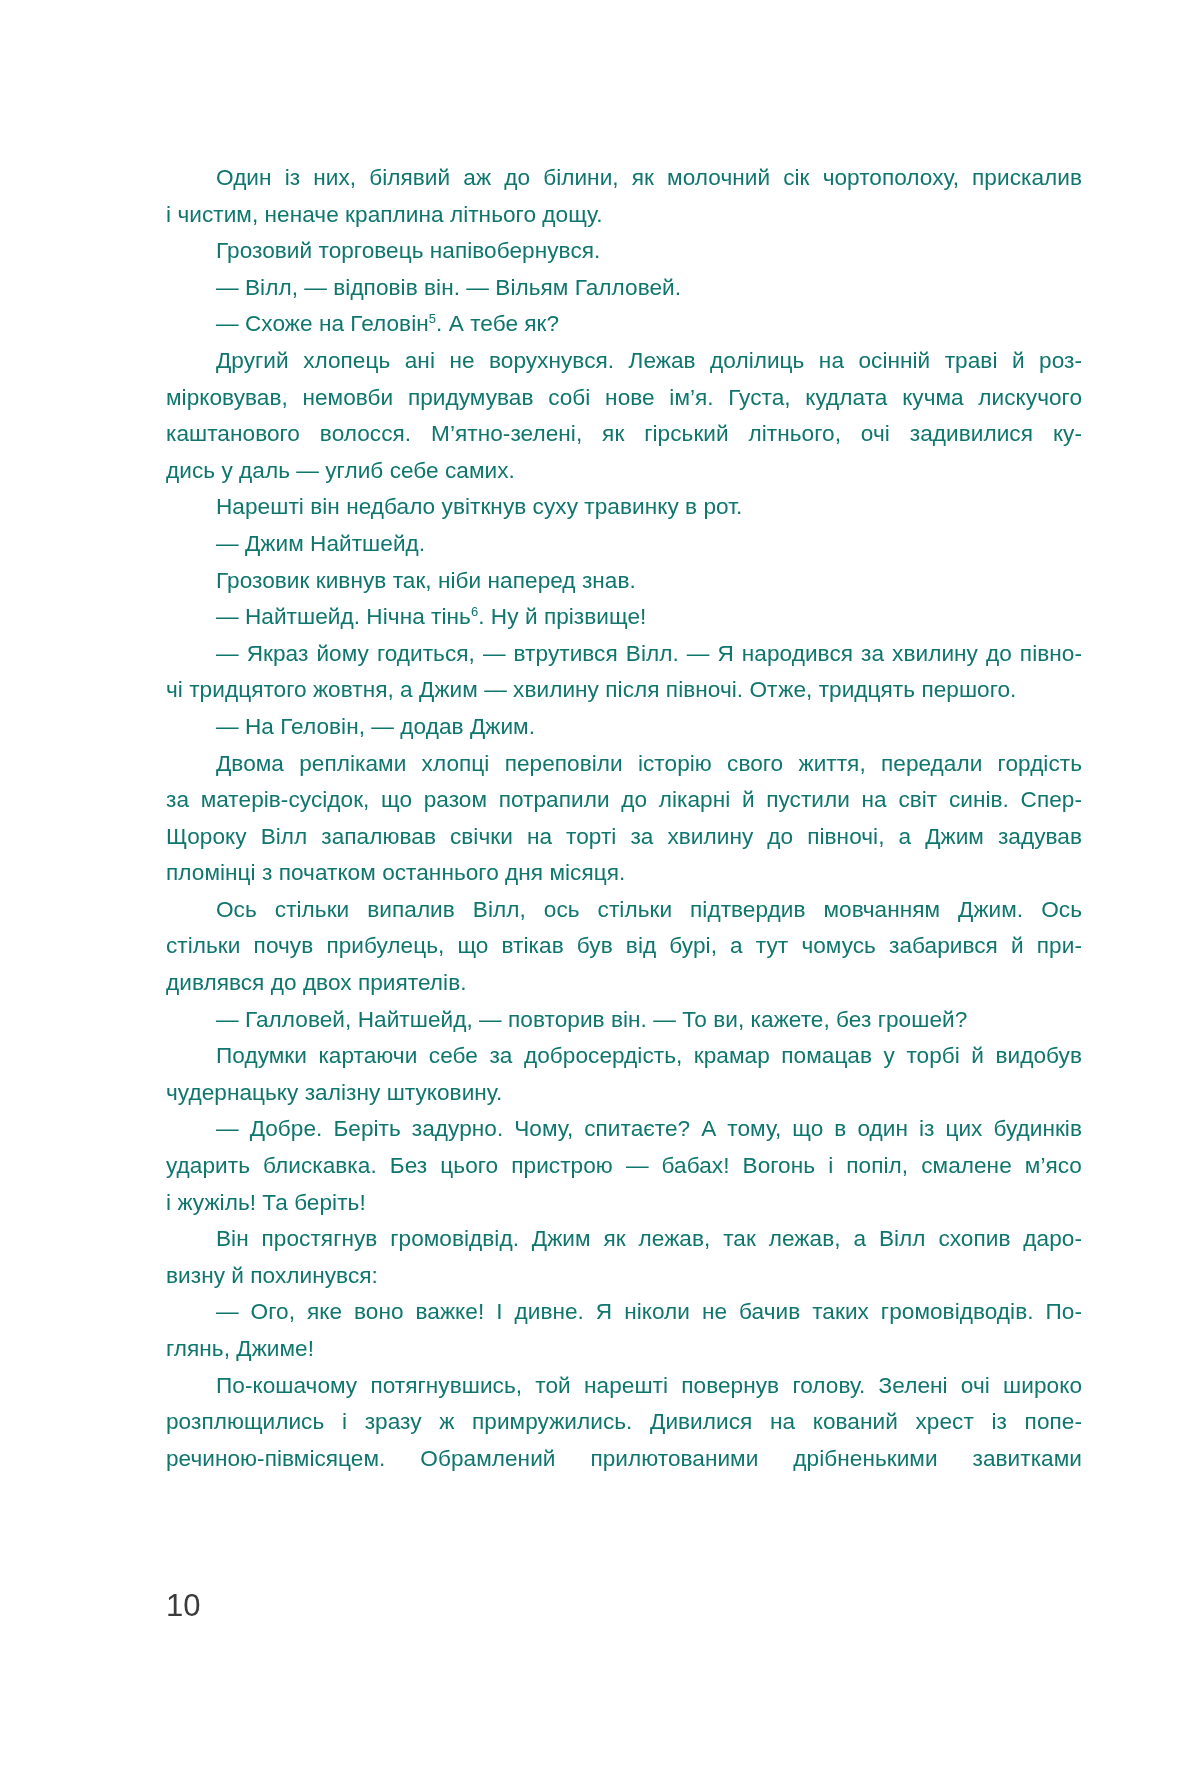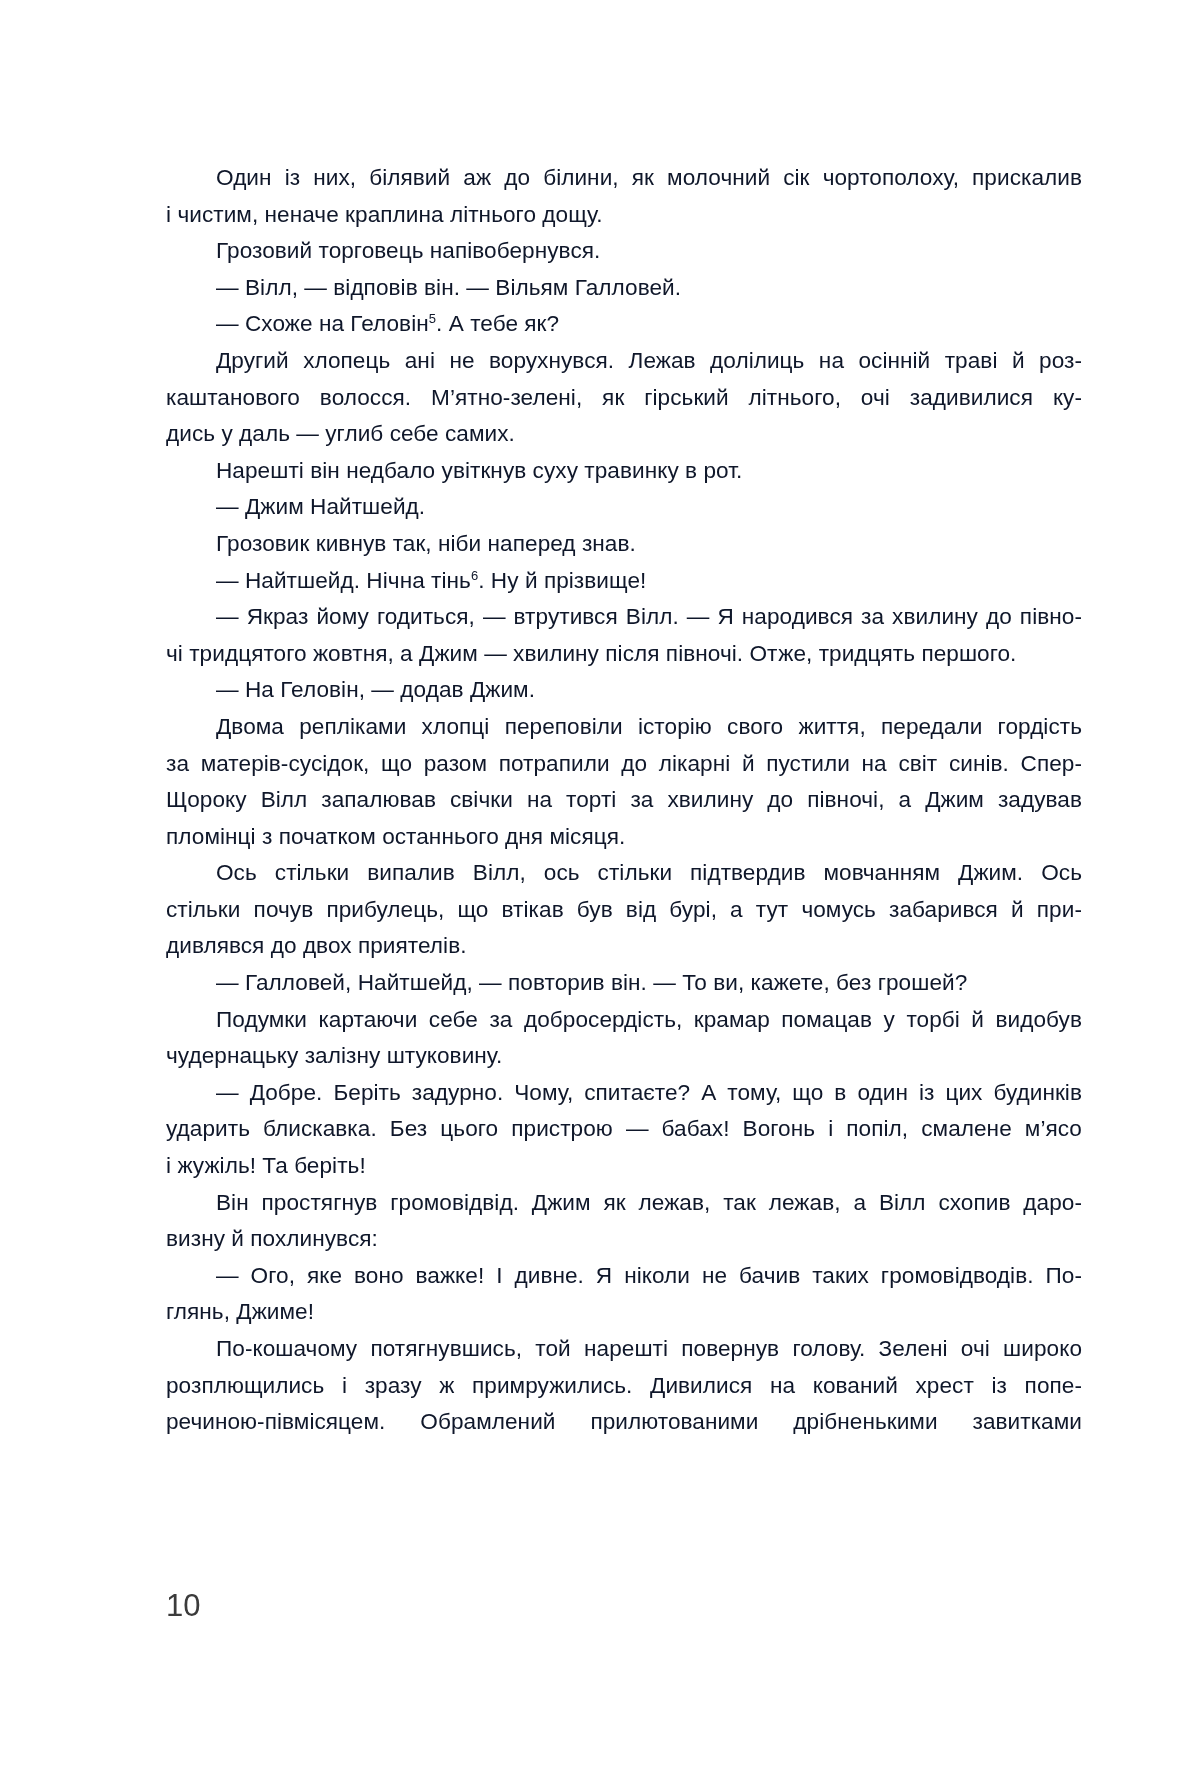--- a/index.html
+++ b/index.html
@@ -5,21 +5,21 @@
   html, body { margin: 0; padding: 0; background: #ffffff; }
   body { width: 1182px; height: 1772px; position: relative; overflow: hidden; }
   .page-body {
     position: absolute;
     left: 166px;
     top: 160px;
     width: 916px;
     font-family: "Liberation Sans", sans-serif;
     font-size: 22.6px;
     line-height: 36.6px;
-    color: #0f172a;
+    color: #0f766e;
     letter-spacing: 0.05px;
   }
   .line {
     display: block;
     height: 36.6px;
     white-space: nowrap;
     text-align: justify;
     text-align-last: justify;
   }
   .line.last { text-align-last: left; }
@@ -37,20 +37,21 @@
 </head>
 <body>
 
 <div class="page-body" id="body">
     <span class="line indent"><span>Один із них, білявий аж до білини, як молочний сік чортополоху, прискалив</span></span>
     <span class="line last"><span>і чистим, неначе краплина літнього дощу.</span></span>
     <span class="line indent last"><span>Грозовий торговець напівобернувся.</span></span>
     <span class="line indent last"><span>— Вілл, — відповів він. — Вільям Галловей.</span></span>
     <span class="line indent last"><span>— Схоже на Геловін</span><sup>5</sup><span>. А тебе як?</span></span>
     <span class="line indent"><span>Другий хлопець ані не ворухнувся. Лежав долілиць на осінній траві й роз-</span></span>
+    <span class="line"><span>мірковував, немовби придумував собі нове ім’я. Густа, кудлата кучма лискучого</span></span>
     <span class="line"><span>каштанового волосся. М’ятно-зелені, як гірський літнього, очі задивилися ку-</span></span>
     <span class="line last"><span>дись у даль — углиб себе самих.</span></span>
     <span class="line indent last"><span>Нарешті він недбало увіткнув суху травинку в рот.</span></span>
     <span class="line indent last"><span>— Джим Найтшейд.</span></span>
     <span class="line indent last"><span>Грозовик кивнув так, ніби наперед знав.</span></span>
     <span class="line indent last"><span>— Найтшейд. Нічна тінь</span><sup>6</sup><span>. Ну й прізвище!</span></span>
     <span class="line indent"><span>— Якраз йому годиться, — втрутився Вілл. — Я народився за хвилину до півно-</span></span>
     <span class="line last"><span>чі тридцятого жовтня, а Джим — хвилину після півночі. Отже, тридцять першого.</span></span>
     <span class="line indent last"><span>— На Геловін, — додав Джим.</span></span>
     <span class="line indent"><span>Двома репліками хлопці переповіли історію свого життя, передали гордість</span></span>

